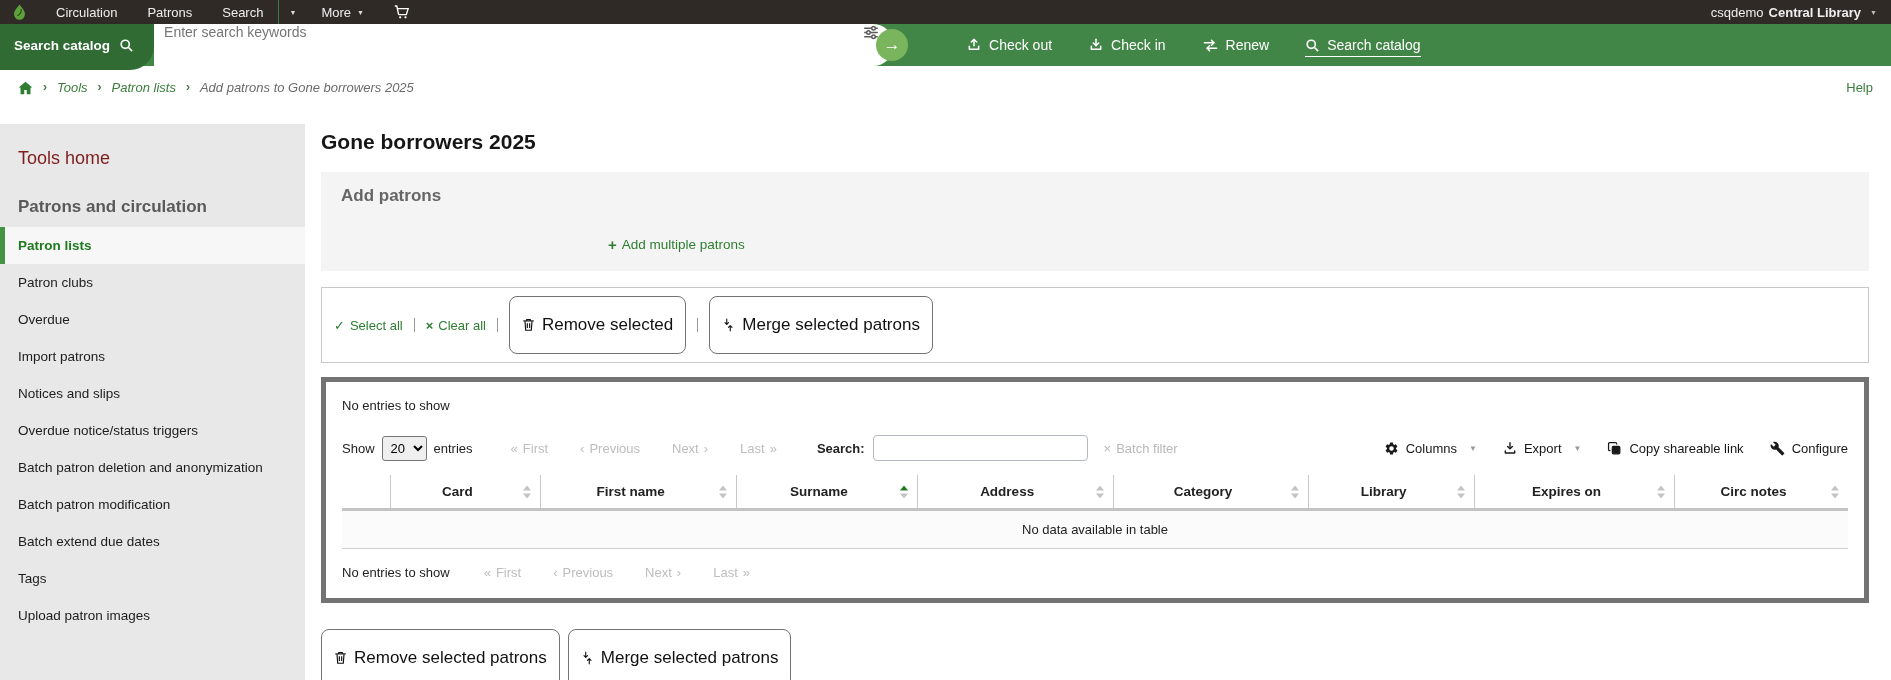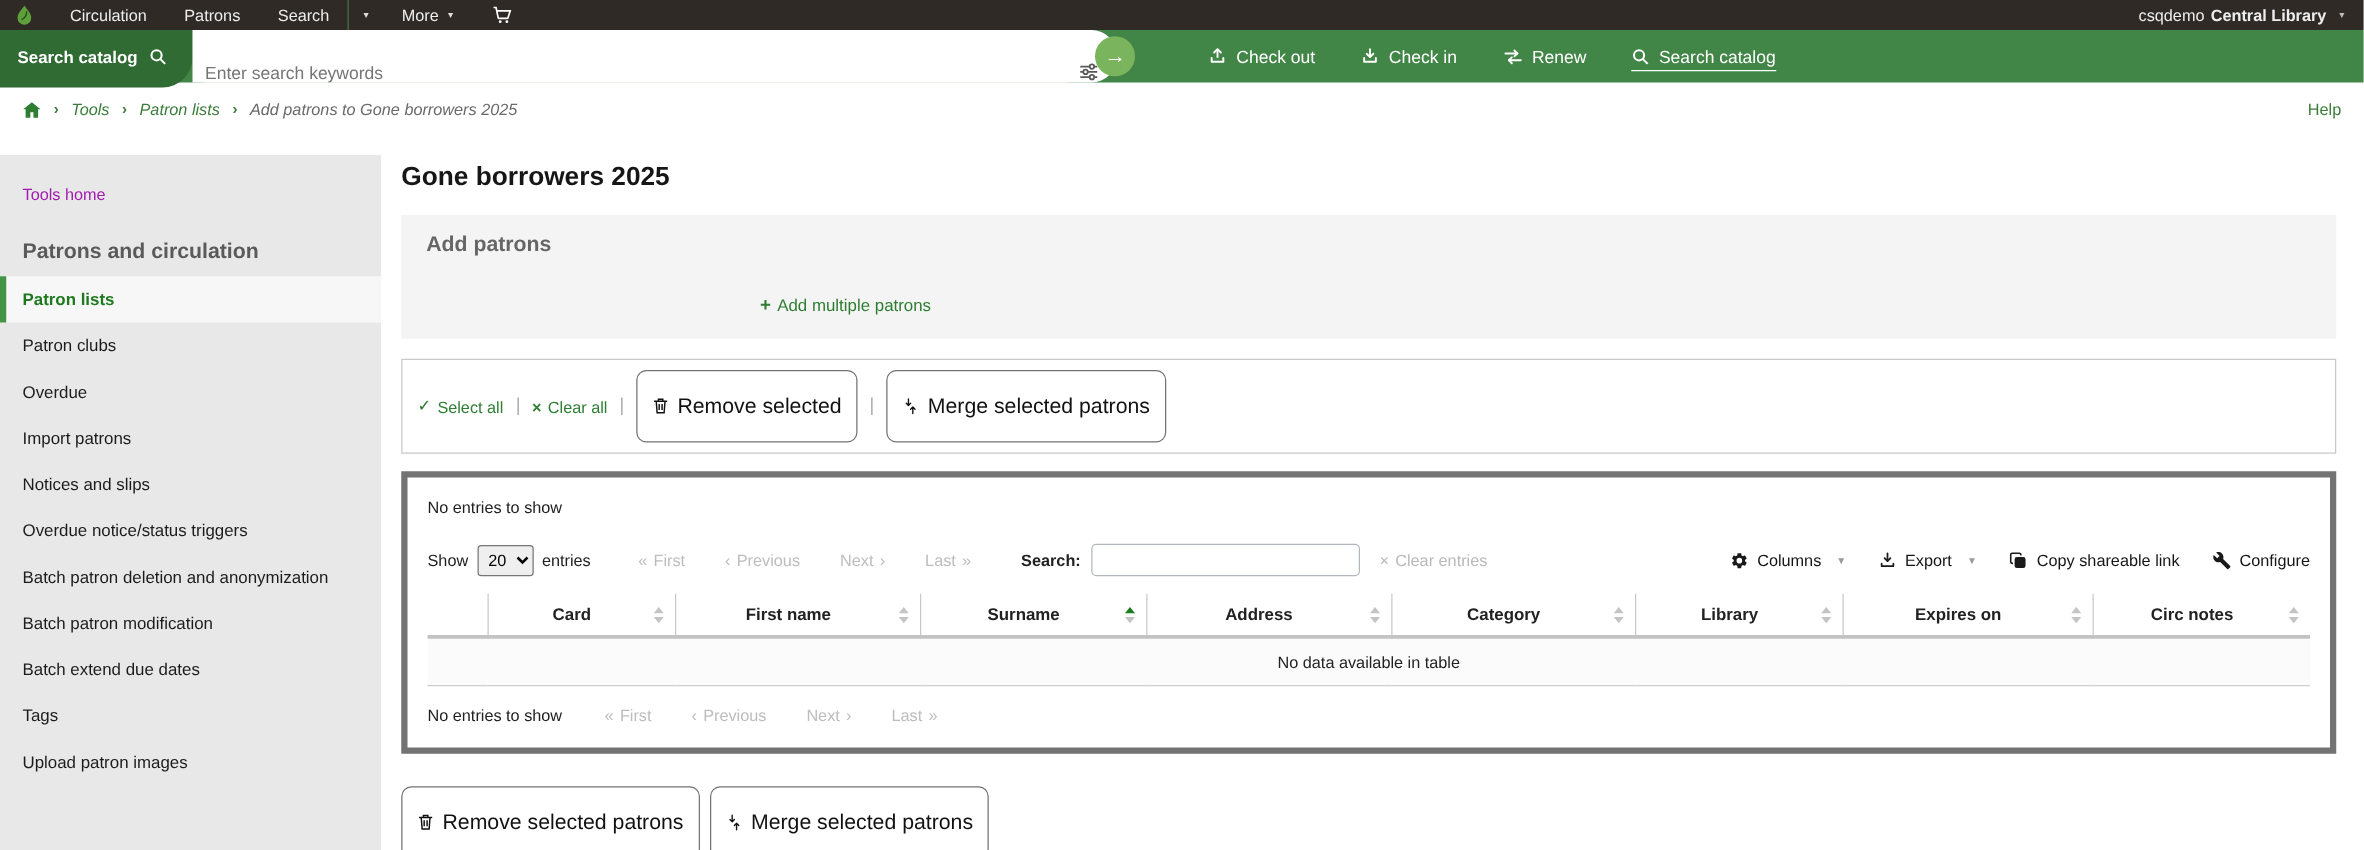--- a/index.html
+++ b/index.html
@@ -18,21 +18,21 @@
   .caret-btn .caret { font-size:7px; color:#ddd; }
   .cart-btn { padding:0 14px; height:100%; display:flex; align-items:center; }
   .user-menu { margin-left:auto; margin-right:14px; display:flex; align-items:center; gap:5px; font-size:13px; cursor:pointer; }
   .user-menu b { font-weight:bold; }
   .user-menu .caret { font-size:7px; color:#bbb; margin-left:4px; }
 
   
   .searchbar { height:42px; background:#428647; display:flex; align-items:flex-start; position:relative; z-index:5; }
   .catalog-pill { height:46px; background:#2f6b33; color:#fff; font-weight:bold; font-size:13.5px;
     display:flex; align-items:center; gap:9px; padding:0 20px 4px 14px; border-radius:0 0 24px 0; }
-  .search-wrap { height:42px; background:#fff; display:flex; align-items:flex-end; flex:0 0 740px;
+  .search-wrap { height:42px; background:#fff; display:flex; align-items:flex-start; flex:0 0 740px;
     border-radius:0 21px 21px 0; padding:0 14px 0 10px; }
   .search-wrap input { border:none; outline:none; flex:1; font-size:14px; color:#333;
     font-family:"Liberation Sans","DejaVu Sans",sans-serif; }
   .search-wrap input::placeholder { color:#757575; }
   .sliders-ic { flex:0 0 auto; margin-left:8px; }
   .submit-circle { width:32px; height:32px; border-radius:50%; background:#7ab45d; border:none; color:#fff;
     font-size:17px; font-weight:bold; margin:5px 0 0 -18px; cursor:pointer; display:flex; align-items:center; justify-content:center; z-index:6; }
   .quick-links { display:flex; align-items:center; height:42px; margin-left:58px; gap:36px; }
   .quick-links .qlink { color:#fff; text-decoration:none; font-size:14px; display:flex; align-items:center; gap:7px; }
   .quick-links .qlink.active { border-bottom:1px solid #fff; padding-bottom:3px; margin-bottom:-4px; }
@@ -40,21 +40,21 @@
   
   .breadcrumb { height:42px; background:#fff; display:flex; align-items:center; padding:0 18px; gap:10px; font-size:13px; }
   .breadcrumb .crumb-link { color:#3a7d3a; font-style:italic; text-decoration:none; }
   .breadcrumb .crumb-sep { color:#3a7d3a; font-size:12px; font-weight:bold; }
   .breadcrumb .crumb-current { color:#6a6a6a; font-style:italic; }
   .breadcrumb .help { margin-left:auto; color:#3a7d3a; text-decoration:none; font-style:normal; }
 
   
   .page-body { display:flex; height:572px; align-items:stretch; }
   .sidebar { width:305px; flex:0 0 305px; background:#e8e8e8; margin-top:16px; padding-top:14px; }
-  .sidebar .tools-home { display:block; padding:10px 18px; color:#a21caf; text-decoration:none; font-size:13px; }
+  .sidebar .tools-home { display:block; padding:10px 18px; color:#7f1d1d; text-decoration:none; font-size:18px; }
   .sidebar .section-heading { font-size:17px; font-weight:bold; color:#5a5a5a; padding:18px 18px 10px; }
   .sidebar ul { list-style:none; }
   .sidebar li a { display:block; padding:11px 18px; color:#1c1c1c; text-decoration:none; font-size:13.5px; }
   .sidebar li.active a { background:#f7f7f7; border-left:5px solid #459445; padding-left:13px;
     color:#1f7a1f; font-weight:bold; }
 
   main { flex:1; padding:14px 22px 0 16px; background:#fff; overflow:hidden; }
   .page-title { font-size:21px; font-weight:bold; color:#161616; margin:8px 0 18px; }
 
   
@@ -336,21 +336,21 @@
           </span>
         </div>
 
         <div class="search-group">
           <label>Search:</label>
           <input type="text" style="">
         </div>
 
         <a class="clear-filter" href="#">
           <span>×</span>
-          <span>Clear entries</span>
+          <span>Batch filter</span>
         </a>
 
         <div class="right-controls">
           <span class="rc-item">
             <svg class="ic-svg" width="15" height="15" viewBox="0 0 24 24" fill="#1a1a1a">
               <path d="M19.14 12.94c.04-.3.06-.61.06-.94 0-.32-.02-.64-.07-.94l2.03-1.58a.49.49 0 0 0 .12-.61l-1.92-3.32a.49.49 0 0 0-.59-.22l-2.39.96c-.5-.38-1.03-.7-1.62-.94l-.36-2.54a.48.48 0 0 0-.48-.41h-3.84a.48.48 0 0 0-.47.41l-.36 2.54c-.59.24-1.13.57-1.62.94l-2.39-.96a.48.48 0 0 0-.59.22L2.74 8.87c-.12.21-.08.47.12.61l2.03 1.58c-.05.3-.09.63-.09.94s.02.64.07.94l-2.03 1.58a.49.49 0 0 0-.12.61l1.92 3.32c.12.22.37.29.59.22l2.39-.96c.5.38 1.03.7 1.62.94l.36 2.54c.05.24.24.41.48.41h3.84c.24 0 .44-.17.47-.41l.36-2.54c.59-.24 1.13-.56 1.62-.94l2.39.96c.22.08.47 0 .59-.22l1.92-3.32a.49.49 0 0 0-.12-.61l-2.01-1.58zM12 15.6a3.6 3.6 0 1 1 0-7.2 3.6 3.6 0 0 1 0 7.2z"></path>
             </svg>
             <span>Columns</span>
             <span class="caret">▼</span>
           </span>

